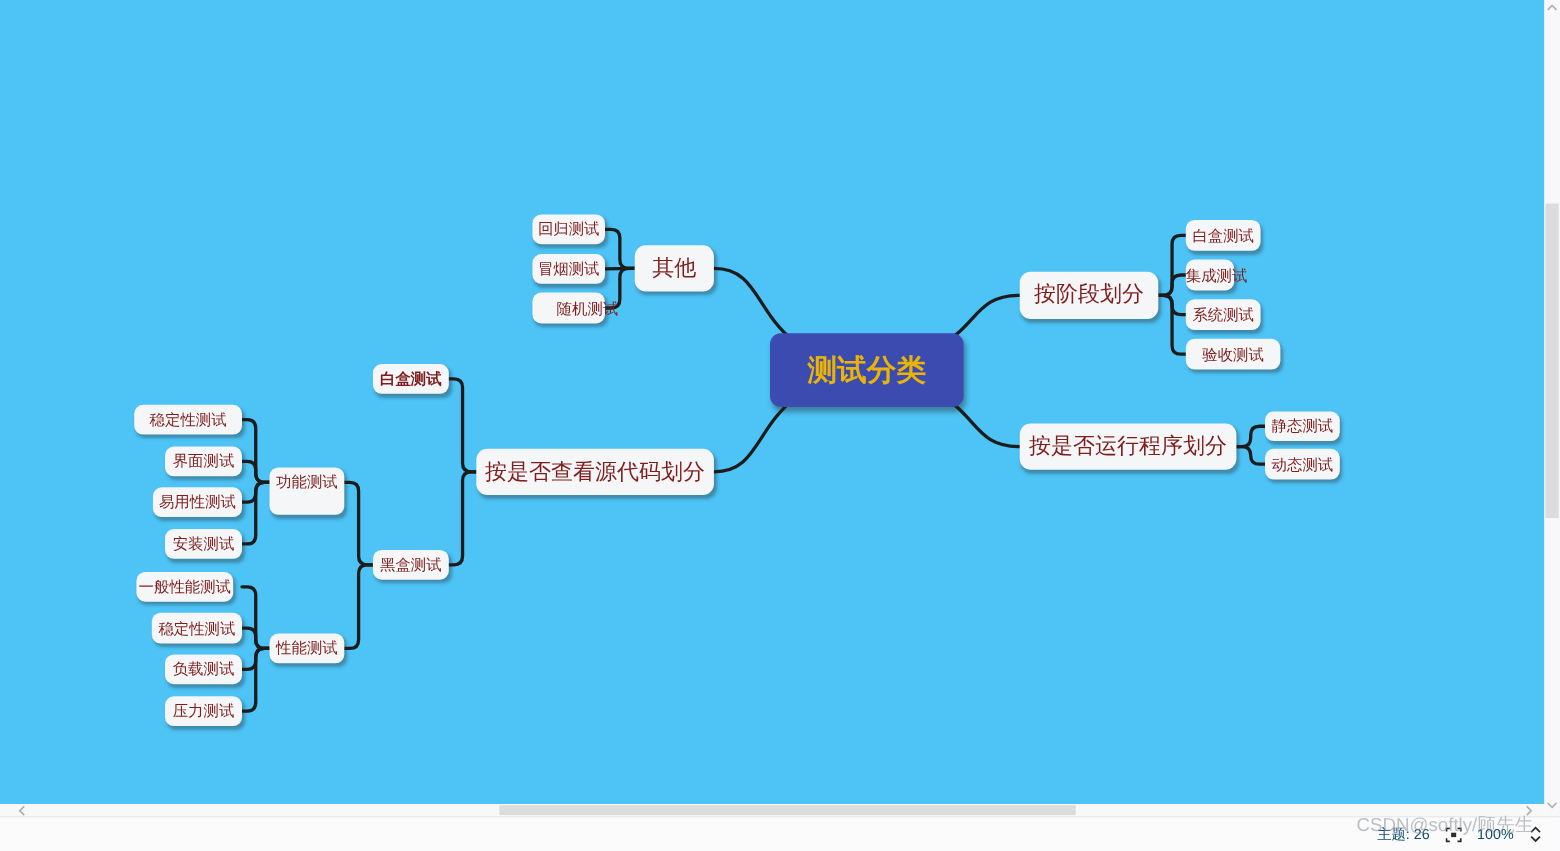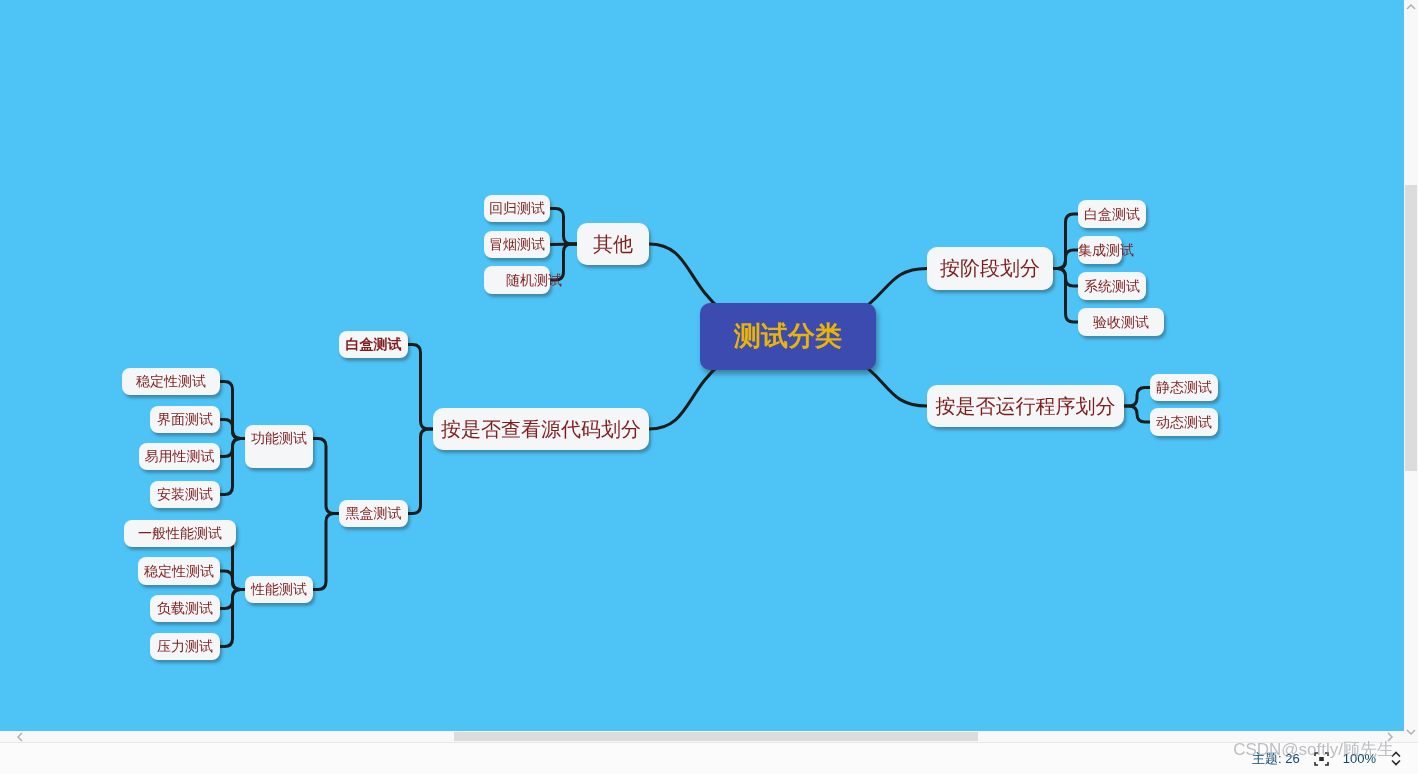--- a/index.html
+++ b/index.html
@@ -87,21 +87,21 @@
         <div class="node leaf" style="left: 1150px; top: 408px; width: 68px; height: 28px; line-height: 28px;">动态测试</div>
         <div class="node branch" style="left: 433px; top: 408px; width: 216px; height: 42px; line-height: 42px;">按是否查看源代码划分</div>
         <div class="node leaf" style="left: 339px; top: 331px; width: 69px; height: 27px; line-height: 27px; font-weight: bold;">白盒测试</div>
         <div class="node leaf" style="left: 339px; top: 500px; width: 69px; height: 27px; line-height: 27px;">黑盒测试</div>
         <div class="node leaf" style="left: 245px; top: 425px; width: 68px; height: 43px; line-height: 27px;">功能测试</div>
         <div class="node leaf" style="left: 245px; top: 576px; width: 68px; height: 27px; line-height: 27px;">性能测试</div>
         <div class="node leaf" style="left: 122px; top: 368px; width: 98px; height: 27px; line-height: 27px;">稳定性测试</div>
         <div class="node leaf" style="left: 150px; top: 406px; width: 70px; height: 27px; line-height: 27px;">界面测试</div>
         <div class="node leaf" style="left: 139px; top: 443px; width: 81px; height: 27px; line-height: 27px;">易用性测试</div>
         <div class="node leaf" style="left: 150px; top: 481px; width: 70px; height: 27px; line-height: 27px;">安装测试</div>
-        <div class="node leaf" style="left: 124px; top: 520px; width: 112px; height: 27px; line-height: 27px;">一般性能测试</div>
+        <div class="node leaf" style="left: 124px; top: 520px; width: 88px; height: 27px; line-height: 27px;">一般性能测试</div>
         <div class="node leaf" style="left: 138px; top: 557px; width: 82px; height: 28px; line-height: 28px;">稳定性测试</div>
         <div class="node leaf" style="left: 150px; top: 595px; width: 70px; height: 27px; line-height: 27px;">负载测试</div>
         <div class="node leaf" style="left: 150px; top: 633px; width: 70px; height: 27px; line-height: 27px;">压力测试</div>
       </div>
   </div>
 
   <div class="vscroll">
     <span class="scroll-arrow" style="left:2px;top:3px;">
       <svg width="10" height="8">
           <polyline points="1,6 5,2 9,6" fill="none" stroke="#b0b0b0" stroke-width="1.5"></polyline>

